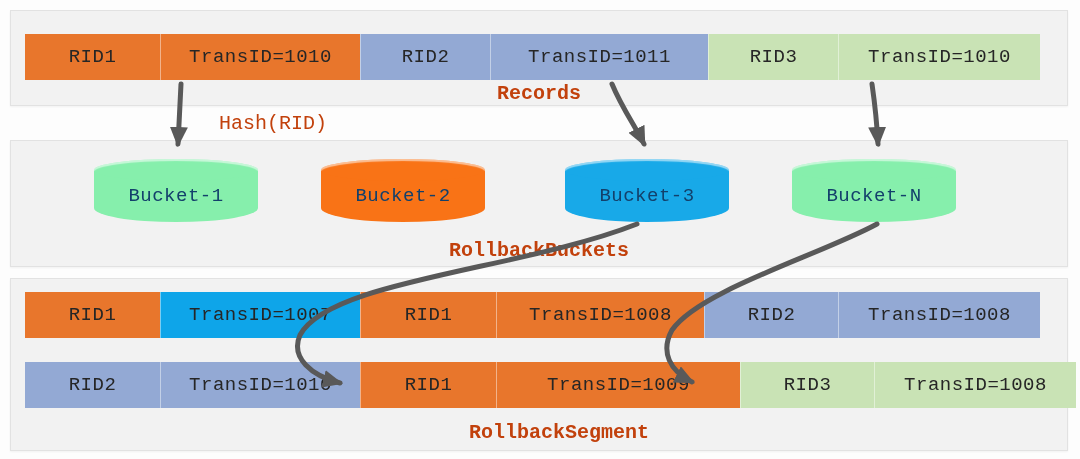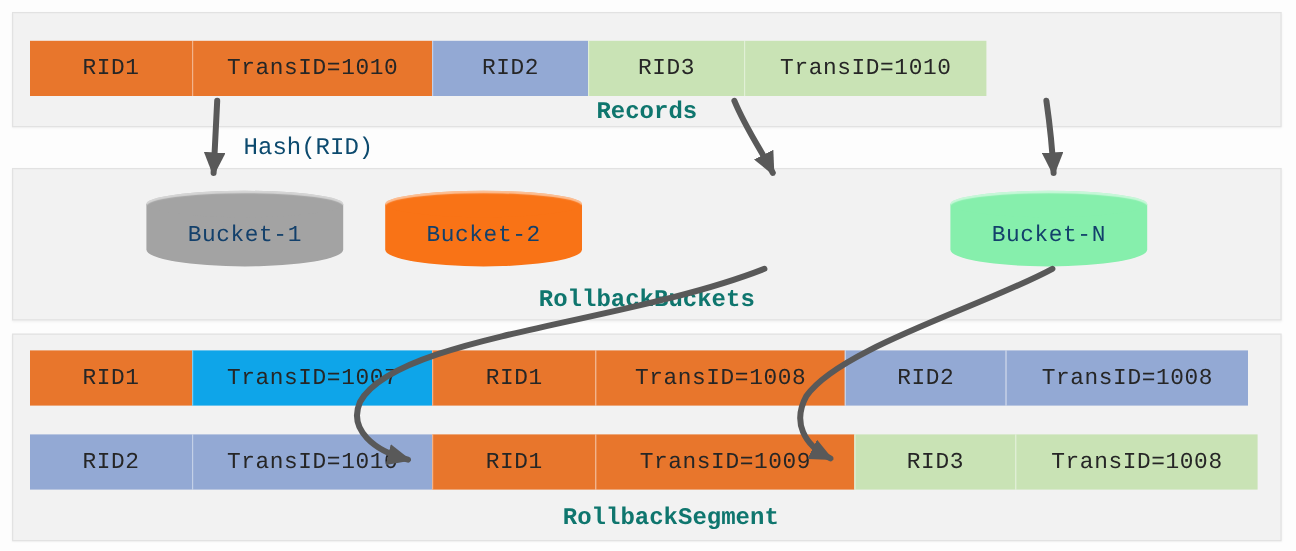--- a/index.html
+++ b/index.html
@@ -17,24 +17,24 @@
   .row{position:absolute;left:25px;display:flex;height:46px;}
   .cell{
     display:flex;align-items:center;justify-content:center;
     font-size:19px;letter-spacing:.5px;box-sizing:border-box;
     border-left:1px solid rgba(255,255,255,.45);
     text-align:center;
   }
   .cell:first-child{border-left:none;}
   .section-label{
     position:absolute;left:10px;width:1058px;text-align:center;
-    font-size:20px;font-weight:bold;color:#0f766e;line-height:22px;
+    font-size:20px;font-weight:bold;color:#c2410c;line-height:22px;
   }
   .hash-label{
-    position:absolute;left:203px;top:112px;font-size:20px;color:#0c4a6e;line-height:24px;
+    position:absolute;left:219px;top:112px;font-size:20px;color:#c2410c;line-height:24px;
   }
   .bucket{
     position:absolute;top:170px;width:164px;height:52px;
     border-radius:0 0 82px 82px / 0 0 14px 14px;
     display:flex;align-items:center;justify-content:center;
   }
   .bucket::before{
     content:"";position:absolute;top:-11px;left:0;right:0;height:22px;
     background:inherit;border-radius:50%;
     box-shadow:inset 0 2px 1px rgba(255,255,255,.55);
@@ -47,53 +47,57 @@
 </head>
 <body>
 
 <div class="stage">
 
   <div class="panel panel-top"></div>
   <div class="row" style="top:34px;">
     <span class="cell" style="width: 135px; background: rgb(232, 118, 44);">RID1</span>
     <span class="cell" style="width: 200px; background: rgb(232, 118, 44);">TransID=1010</span>
     <span class="cell" style="width: 130px; background: rgb(147, 169, 212);">RID2</span>
+    <span class="cell" style="width: 218px; background: rgb(147, 169, 212);">TransID=1011</span>
     <span class="cell" style="width: 130px; background: rgb(201, 227, 181);">RID3</span>
     <span class="cell" style="width: 202px; background: rgb(201, 227, 181);">TransID=1010</span>
   </div>
   <div class="section-label" style="top:83px;">Records</div>
 
   <div class="hash-label">Hash(RID)</div>
 
   <div class="panel panel-mid"></div>
-  <div class="bucket" style="left: 94px; background: #a3a3a3; margin-left: 28px;">
+  <div class="bucket" style="left: 94px; background: #86efac;">
     <span class="lbl">Bucket-1</span>
   </div>
   <div class="bucket" style="left: 321px; background: #f97316;">
     <span class="lbl">Bucket-2</span>
+  </div>
+  <div class="bucket" style="left: 565px; background: rgb(24, 169, 232);">
+    <span class="lbl">Bucket-3</span>
   </div>
   <div class="bucket" style="left: 792px; background: #86efac;">
     <span class="lbl">Bucket-N</span>
   </div>
   <div class="section-label" style="top:240px;">RollbackBuckets</div>
 
   <div class="panel panel-bottom"></div>
   <div class="row" style="top:292px;">
     <span class="cell" style="width: 135px; background: rgb(232, 118, 44);">RID1</span>
     <span class="cell" style="width: 200px; background: #0ea5e9;">TransID=1007</span>
     <span class="cell" style="width: 136px; background: rgb(232, 118, 44);">RID1</span>
     <span class="cell" style="width: 208px; background: rgb(232, 118, 44);">TransID=1008</span>
     <span class="cell" style="width: 134px; background: rgb(147, 169, 212);">RID2</span>
     <span class="cell" style="width: 202px; background: rgb(147, 169, 212);">TransID=1008</span>
   </div>
   <div class="row" style="top:362px;">
     <span class="cell" style="width: 135px; background: rgb(147, 169, 212);">RID2</span>
     <span class="cell" style="width: 200px; background: rgb(147, 169, 212);">TransID=1010</span>
     <span class="cell" style="width: 136px; background: rgb(232, 118, 44);">RID1</span>
-    <span class="cell" style="width: 216px; background: rgb(232, 118, 44);">TransID=1009</span>
+    <span class="cell" style="width: 244px; background: rgb(232, 118, 44);">TransID=1009</span>
     <span class="cell" style="width: 134px; background: rgb(201, 227, 181);">RID3</span>
     <span class="cell" style="width: 202px; background: rgb(201, 227, 181);">TransID=1008</span>
   </div>
   <div class="section-label" style="top:422px;padding-left:20px;">RollbackSegment</div>
 
   <svg class="arrows" viewBox="0 0 1080 459">
     <defs>
       <marker id="ah" markerUnits="userSpaceOnUse" markerWidth="20" markerHeight="18" refX="17" refY="9" orient="auto">
         <path d="M0,0 L20,9 L0,18 Z" fill="#595959"></path>
       </marker>

